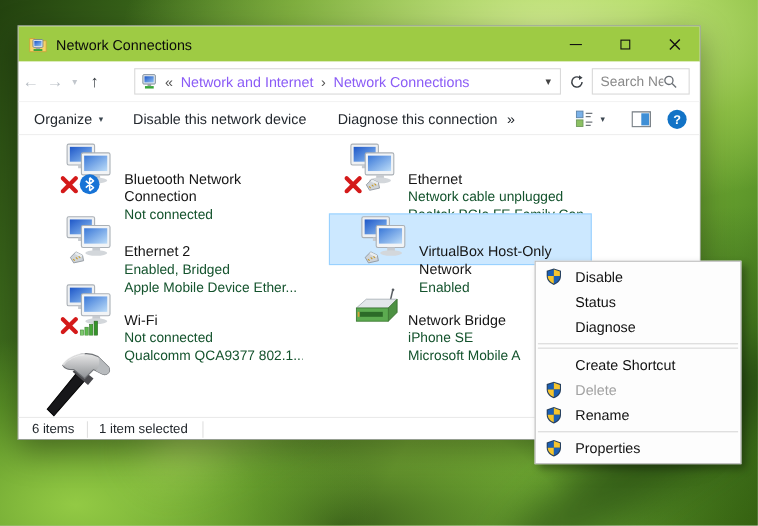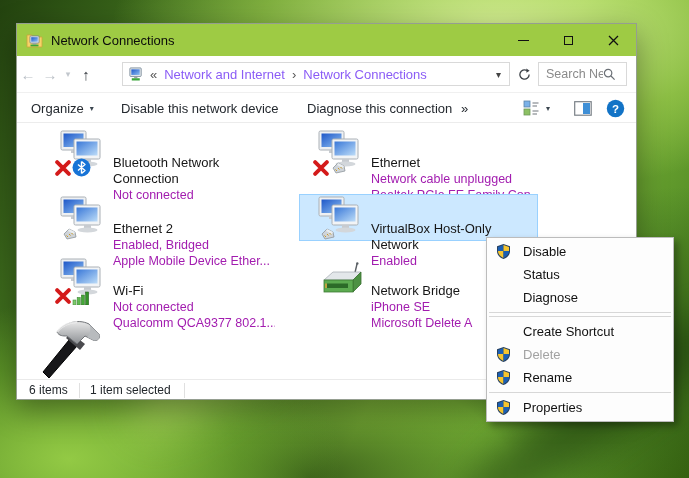--- a/index.html
+++ b/index.html
@@ -53,25 +53,25 @@
 
   
   .commandbar { height:30px; background:#fff; border-bottom:1px solid #ececec; position:relative; font-size:13px; color:#24292f; }
   .cmd { position:absolute; top:0; height:30px; display:flex; align-items:center; }
   .dd-arrow { font-size:8px; color:#3c4750; margin-left:6px; }
   .more-chev { font-size:13px; color:#24292f; }
 
   
   .content { position:relative; height:256px; background:#fff; }
   .tile { position:absolute; width:239px; height:47px; display:flex; padding:2px 2px 2px 18px; }
-  .tile.selected { background:#cce8ff; border:1px solid #99d1ff; padding:1px 1px 1px 17px; }
+  .tile.selected { background:#cce8ff; border:1px solid #99d1ff; padding:1px 1px 1px 27px; }
   .icon-wrap { width:54px; height:44px; position:relative; flex:none; }
   .tile-text { width:162px; padding-top:1px;margin-top:24px; }
   .tile-name { font-size:13px; line-height:16px; color:#161616; }
-  .tile-sub { font-size:12.5px; line-height:16px; color:#a21caf; white-space:nowrap; overflow:hidden; }
+  .tile-sub { font-size:12.5px; line-height:16px; color:#14532d; white-space:nowrap; overflow:hidden; }
   .badge { position:absolute; }
   .badge-x { left:-4px; bottom:-2px; }
   .badge-2 { left:13px; bottom:-3px; }
 
   
   .statusbar { position:absolute; left:0; bottom:0; width:100%; height:20px; background:#fff;
     border-top:1px solid #eaeaea; font-size:12px; color:#22272c; }
   .statusbar .s-item { position:absolute; top:3px; }
   .statusbar .s-sep { position:absolute; top:3px; width:1px; height:15px; background:#e0e0e0; }
 
@@ -339,21 +339,21 @@
           <path d="M7 22 L16 14 L44 14 L36 22 Z" fill="#e3e7ea" stroke="#a9b0b6" stroke-width="0.8"></path>
           <path d="M36 22 L44 14 L44 26 L36 34 Z" fill="#4d9143" stroke="#38702f" stroke-width="0.8"></path>
           <rect x="7" y="22" width="29" height="12" fill="#5cab50" stroke="#3d7a33" stroke-width="0.8"></rect>
           <rect x="10" y="25.5" width="21" height="4.5" fill="#2c6b28"></rect>
           <rect x="8.2" y="25.5" width="1.6" height="4.5" fill="#d8a23a"></rect>
         </svg>
       </div>
       <div class="tile-text">
         <div class="tile-name">Network Bridge</div>
         <div class="tile-sub">iPhone SE</div>
-        <div class="tile-sub">Microsoft Delete A</div>
+        <div class="tile-sub">Microsoft Mobile A</div>
       </div>
     </div>
 
   </div>
 
   <div class="statusbar">
     <span class="s-item" style="left:12px;">6 items</span>
     <span class="s-sep" style="left:62px;"></span>
     <span class="s-item" style="left:73px;">1 item selected</span>
     <span class="s-sep" style="left:167px;"></span>

